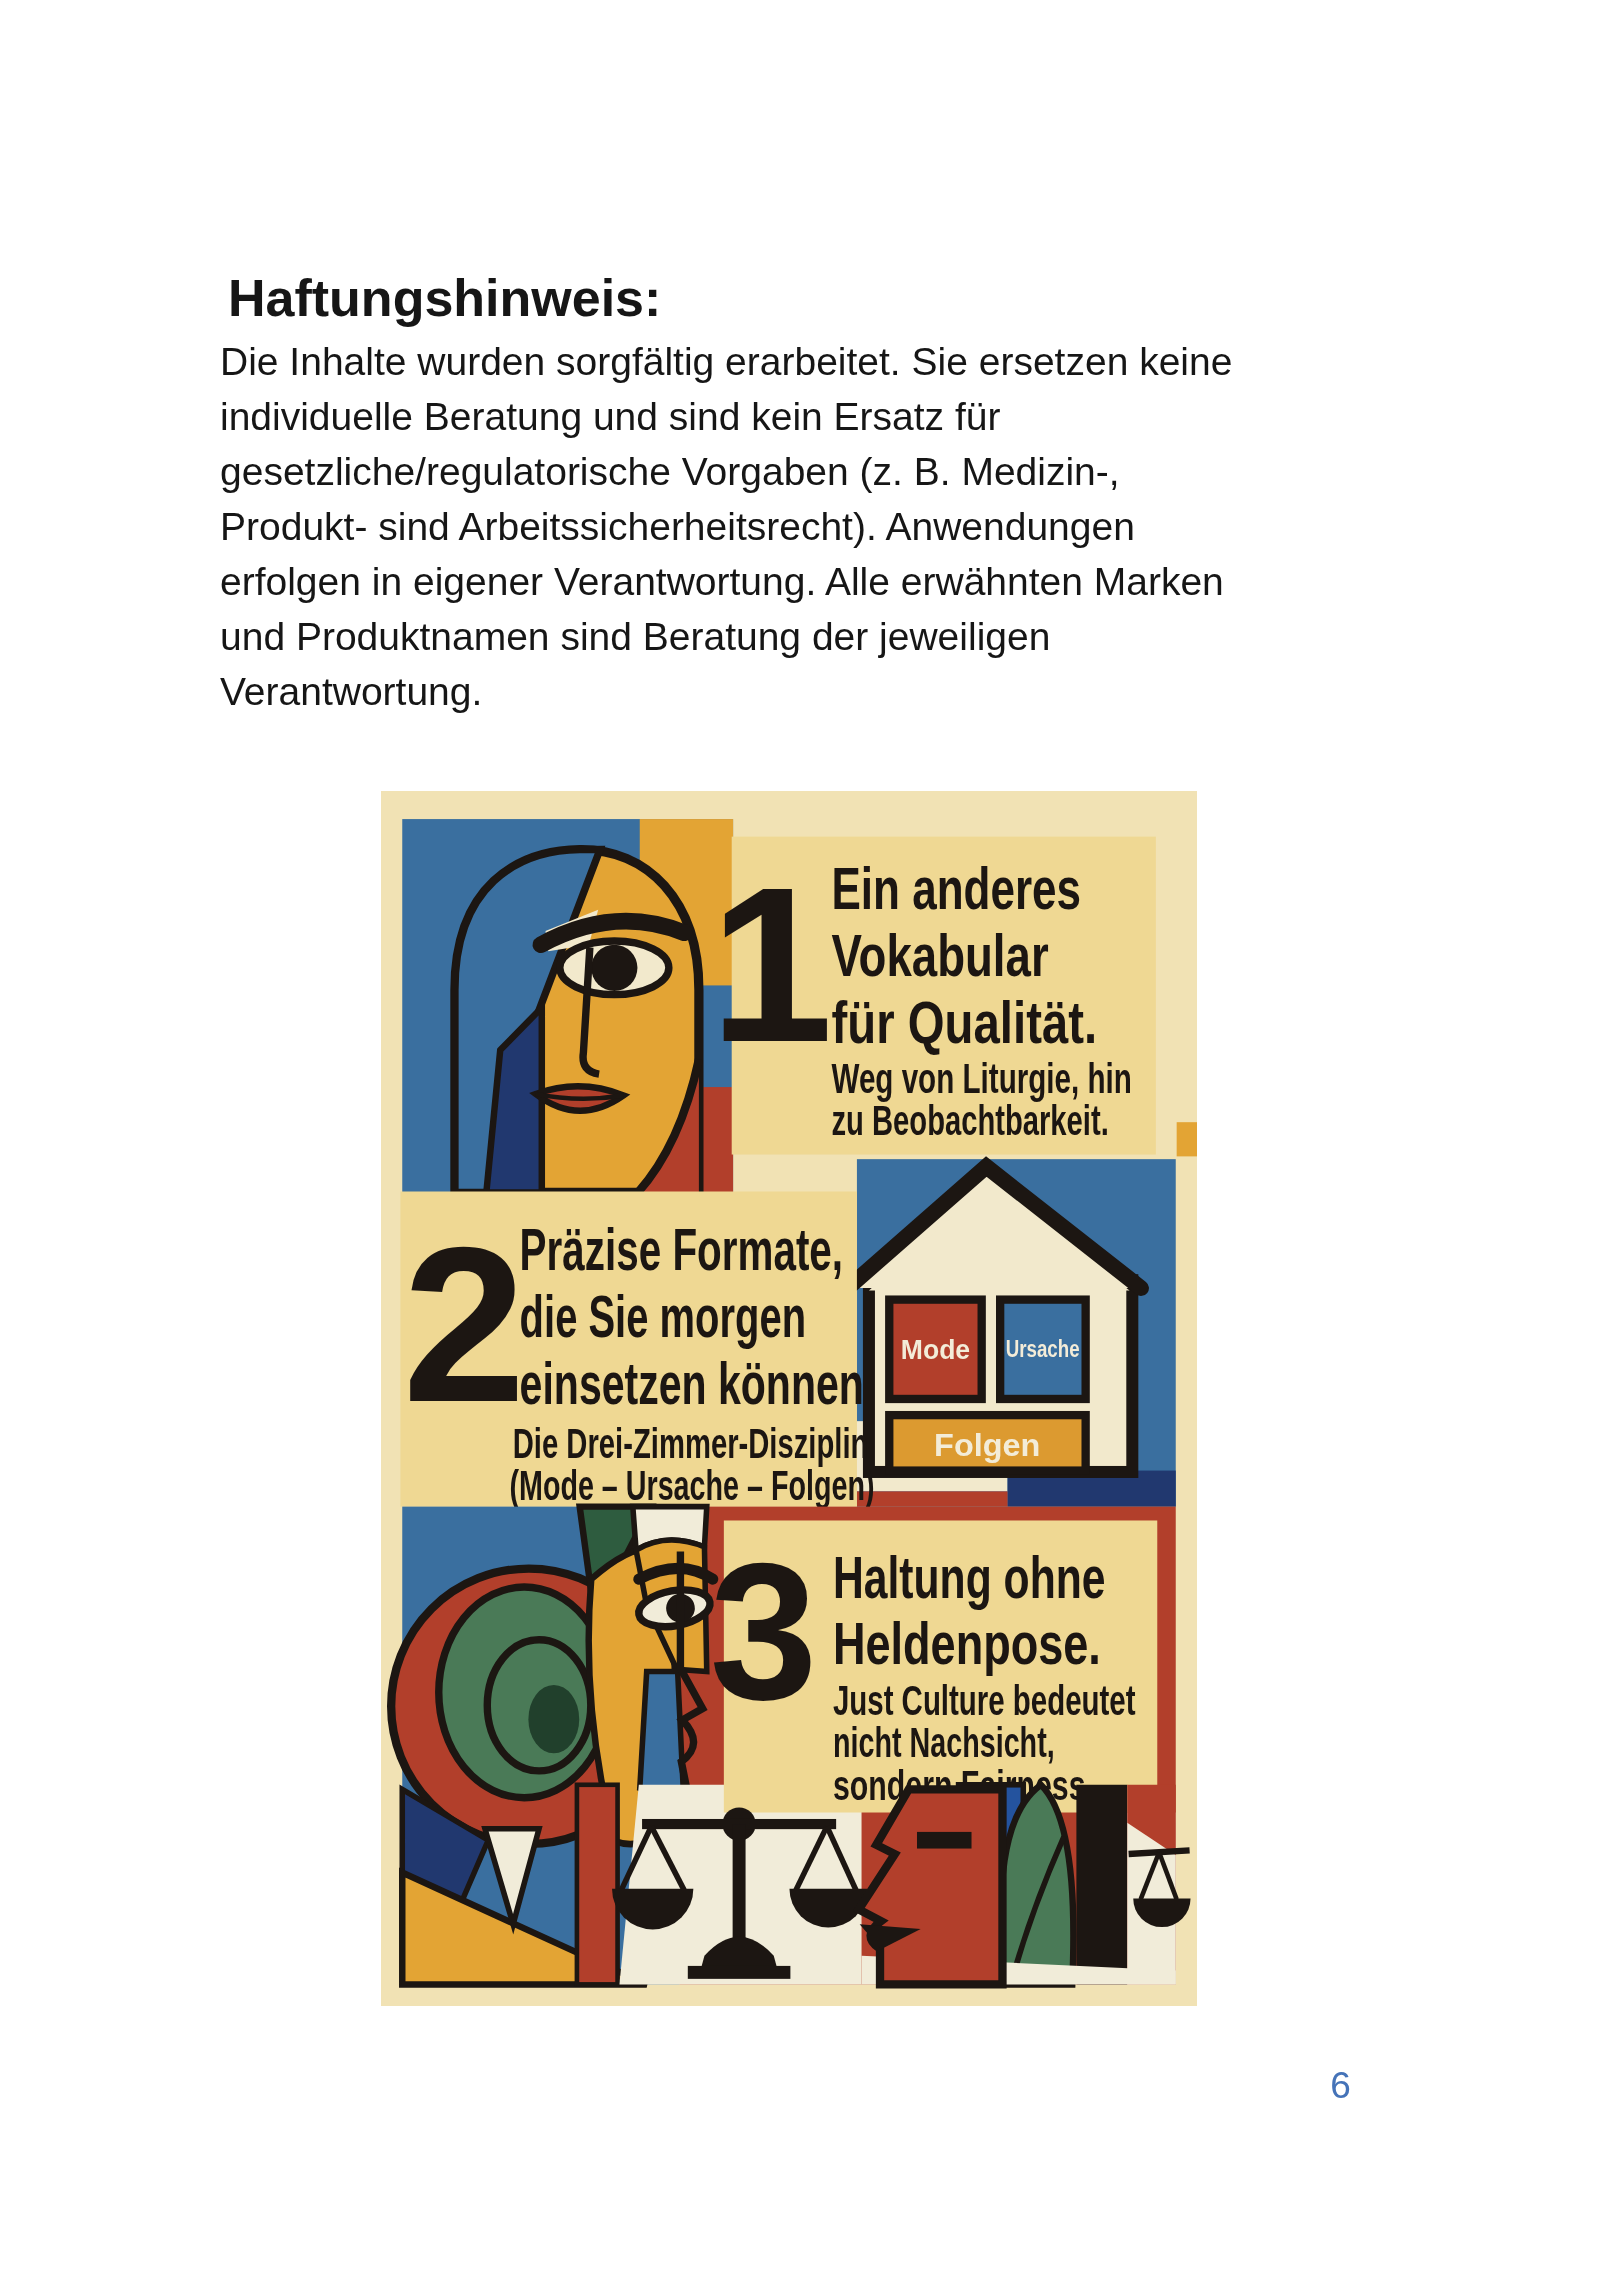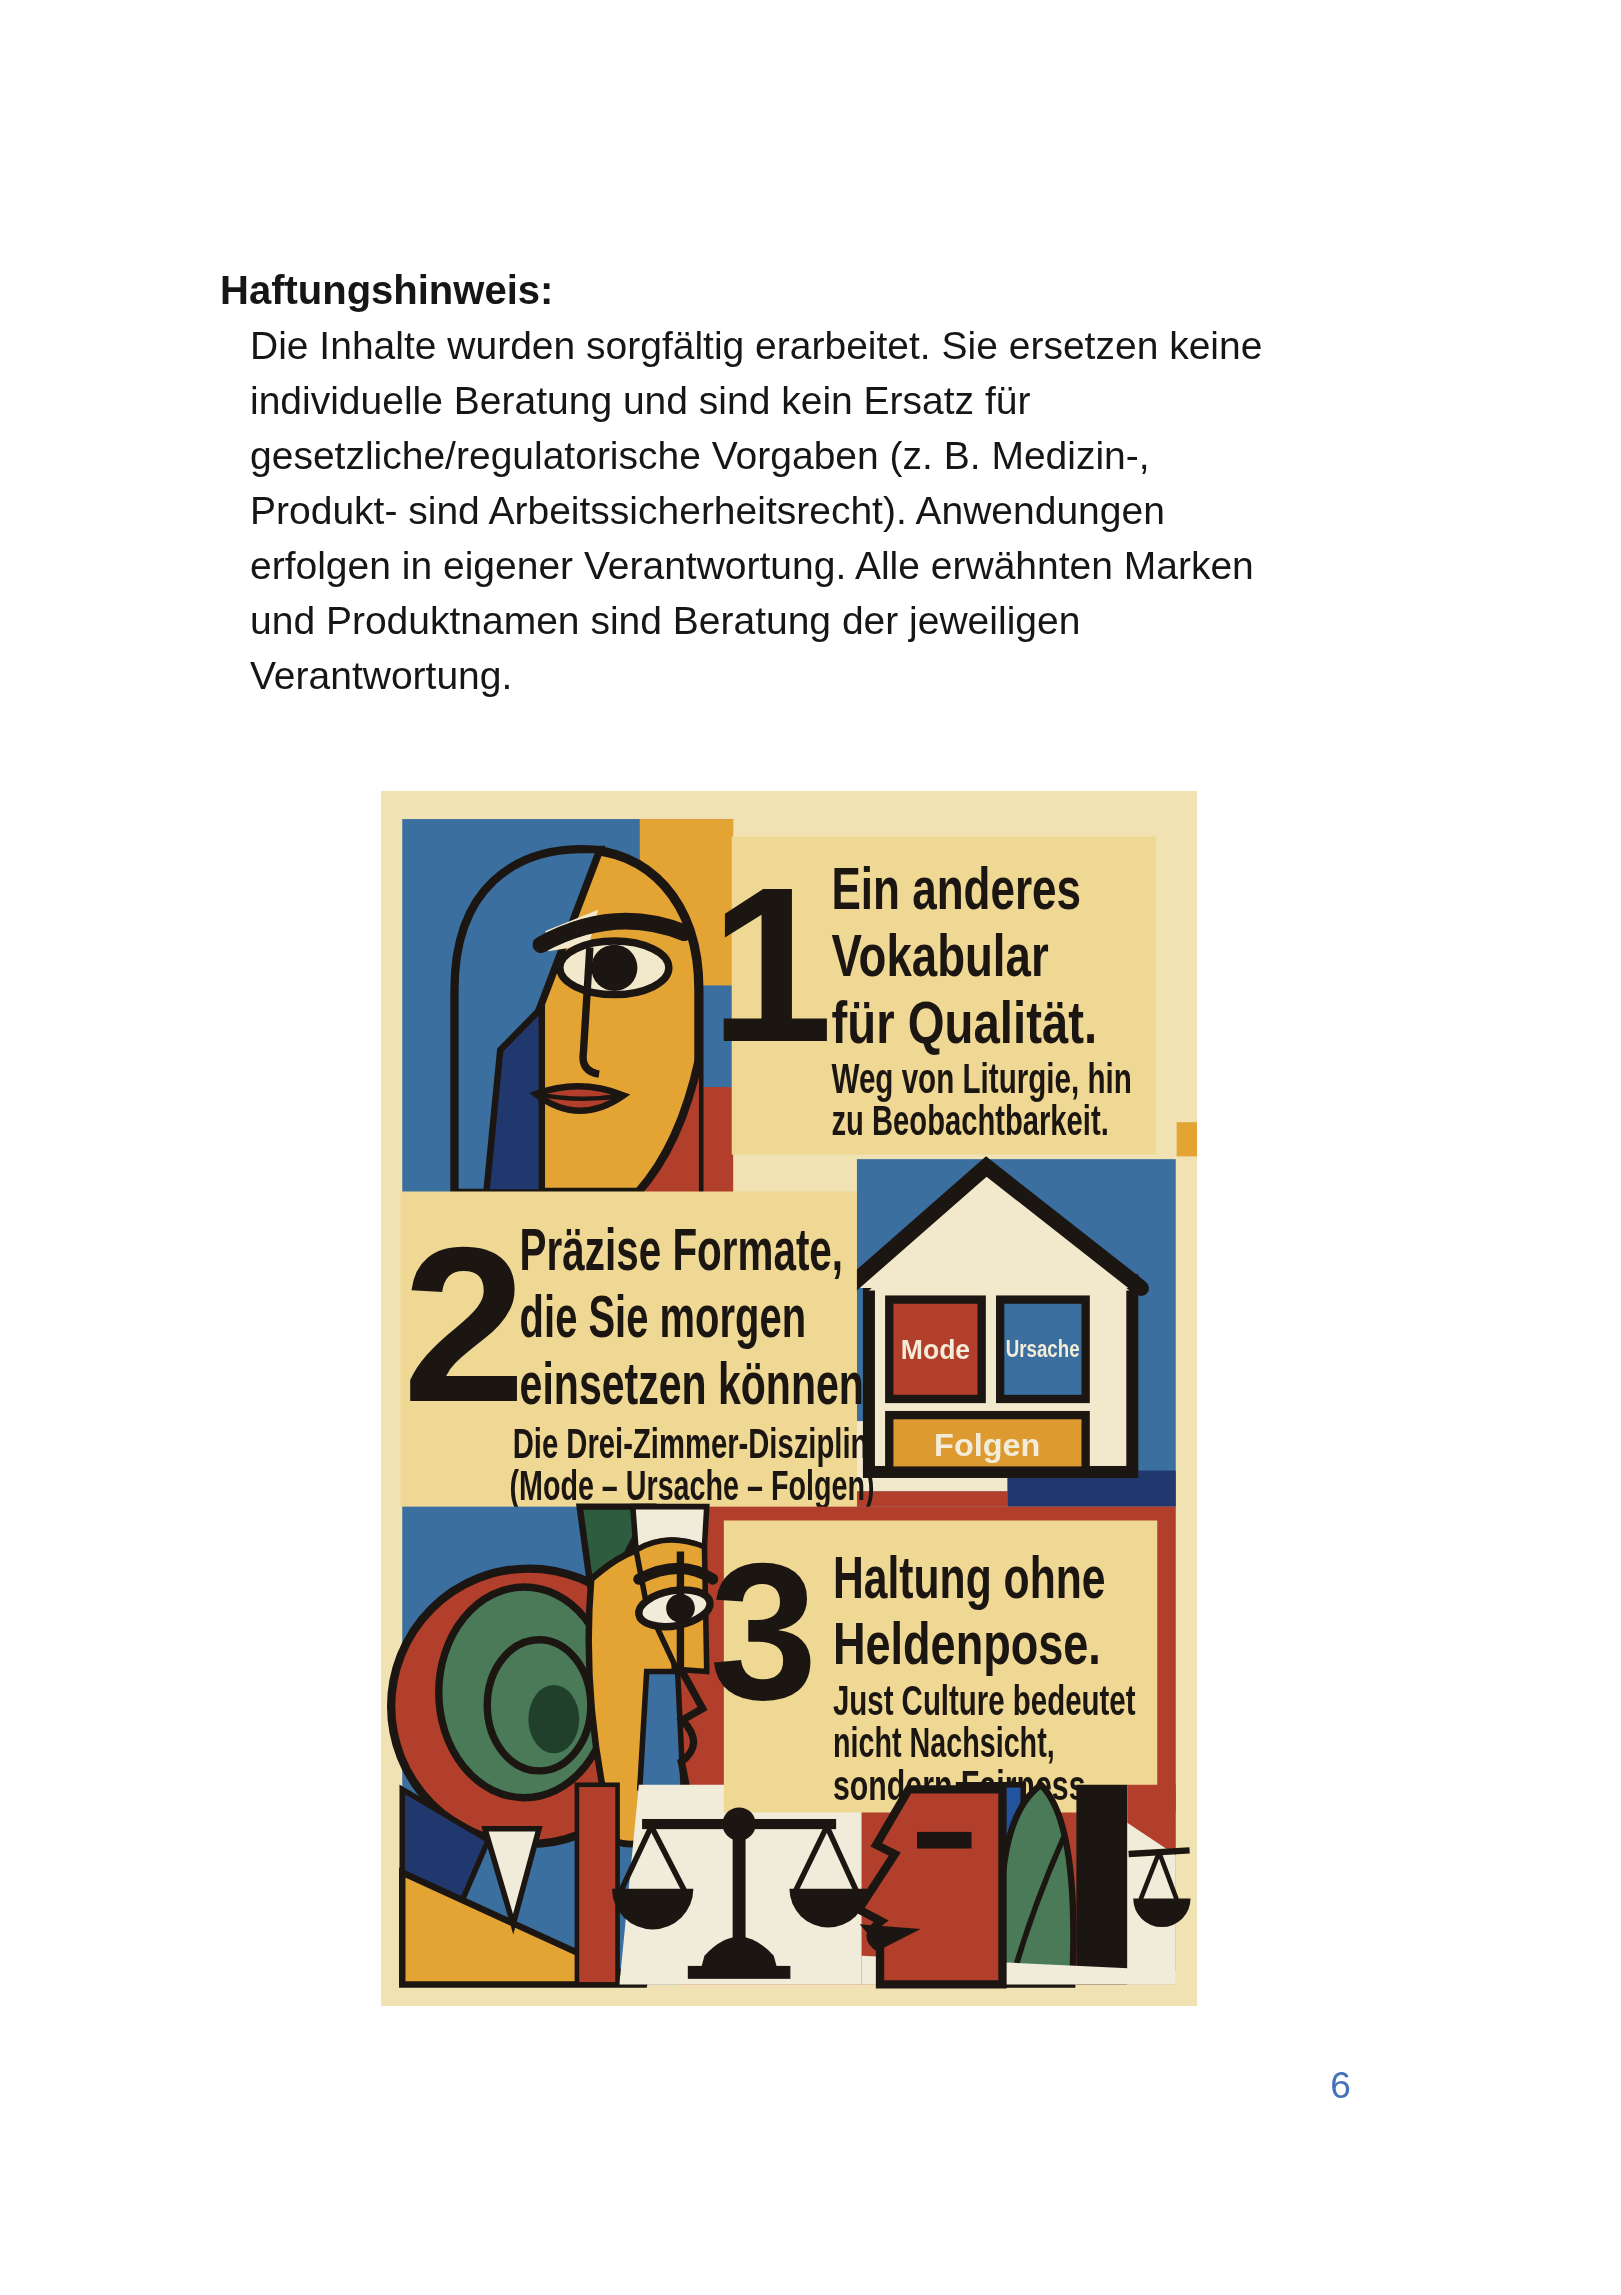--- a/index.html
+++ b/index.html
@@ -1,23 +1,23 @@
 <!DOCTYPE html>
 <html style="font-size:7.4px"><head>
 <meta charset="utf-8">
 <style>
   html,body{margin:0;padding:0;}
   body{
     width:1621px;height:2295px;position:relative;background:#ffffff;
     font-family:"Liberation Sans",sans-serif;overflow:hidden;
   }
   .doc-text{position:absolute;left:220px;top:263px;width:1183px;color:#161616;}
-  .doc-heading{font-size:40px;font-weight:bold;line-height:55px;margin:0;}
+  .doc-heading{font-size:52px;font-weight:bold;line-height:55px;margin:8px;}
   .doc-body{font-size:39px;line-height:55px;}
-  .doc-line{white-space:nowrap;margin-left:30px;}
+  .doc-line{white-space:nowrap;}
   .poster{
     position:absolute;left:381px;top:791px;width:816px;height:1215px;
     background:#f1e2b4;
   }
   .poster svg{display:block;width:100%;height:100%;}
   .page-number{
     position:absolute;left:1308px;top:2065px;width:65px;
     font-size:37px;color:#4573b8;text-align:center;
   }
   svg text{font-family:"Liberation Sans",sans-serif;}

